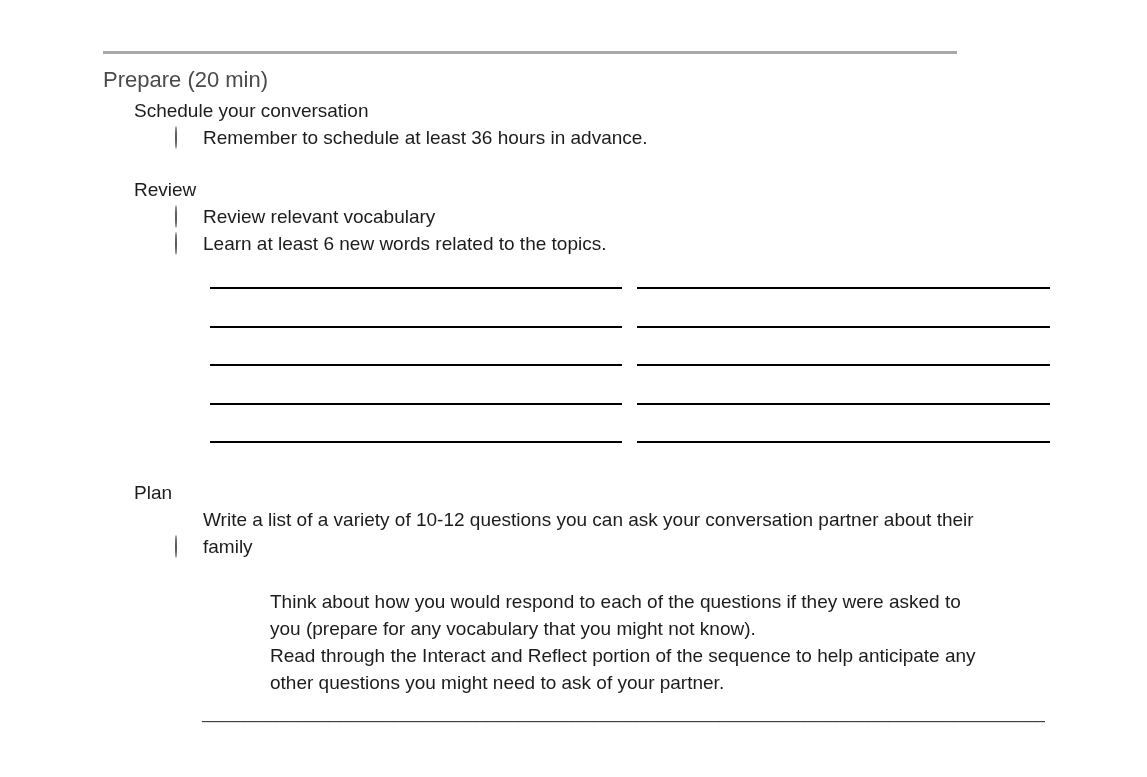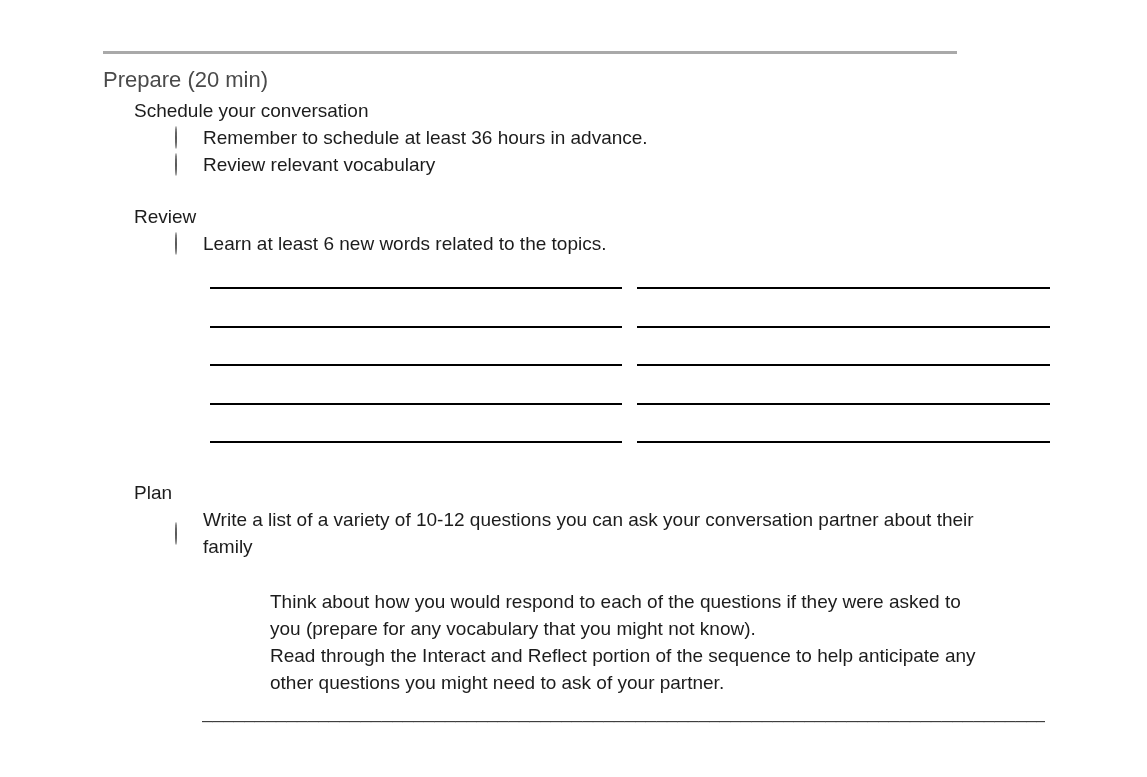--- a/index.html
+++ b/index.html
@@ -13,21 +13,21 @@
   .page { width:1056px; height:777px; padding:51px 99px 0 103px; }
 
   .divider { height:3px; background:#a9a9a9; margin:0 0 12px 0; }
 
   .heading {
     font-size:22px; line-height:27px; font-weight:400;
     color:#4a4a4a; margin:0 0 4px 0;
   }
 
   
-  .row { display:flex; align-items:center; }
+  .row { display:flex; align-items:flex-end; }
   .m   { flex:0 0 auto; }
   .l1 .m { width:31px; }
   .l2 { margin-left:70px; }  .l2 .m { width:30px; }
   .l3 { margin-left:135px; } .l3 .m { width:32px; }
 
   .dot  { width:7px; height:7px; border-radius:50%; background:#1c1c1c; margin:10px 0 0 4px; }
   .circ { width:8px; height:8px; border-radius:50%; border:1.5px solid #5a5a5a; background:transparent; margin:10px 0 0 2px; }
   .sq   { width:5px; height:5px; background:#1c1c1c; margin:11px 0 0 3px; }
 
   .txt { flex:1 1 auto; }
@@ -63,27 +63,27 @@
 
   <div class="row l1">
     <span class="m"><span class="dot"></span></span>
     <div class="txt nw">Schedule your conversation</div>
   </div>
   <div class="row l2">
     <span class="m"><span class="circ"></span></span>
     <div class="txt nw">Remember to schedule at least 36 hours in advance.</div>
   </div>
 
+  <div class="row l1 mt-review">
+    <span class="m"><span class="dot"></span></span>
+    <div class="txt nw">Review</div>
+  </div>
   <div class="row l2">
     <span class="m"><span class="circ"></span></span>
     <div class="txt nw">Review relevant vocabulary</div>
-  </div>
-  <div class="row l1 mt-review">
-    <span class="m"><span class="dot"></span></span>
-    <div class="txt nw">Review</div>
   </div>
   <div class="row l2">
     <span class="m"><span class="circ"></span></span>
     <div class="txt nw">Learn at least 6 new words related to the topics.</div>
   </div>
 
   <div class="vocab">
     <div class="vrow">
       <div class="vcell left"></div>
       <div class="vcell right"></div>

